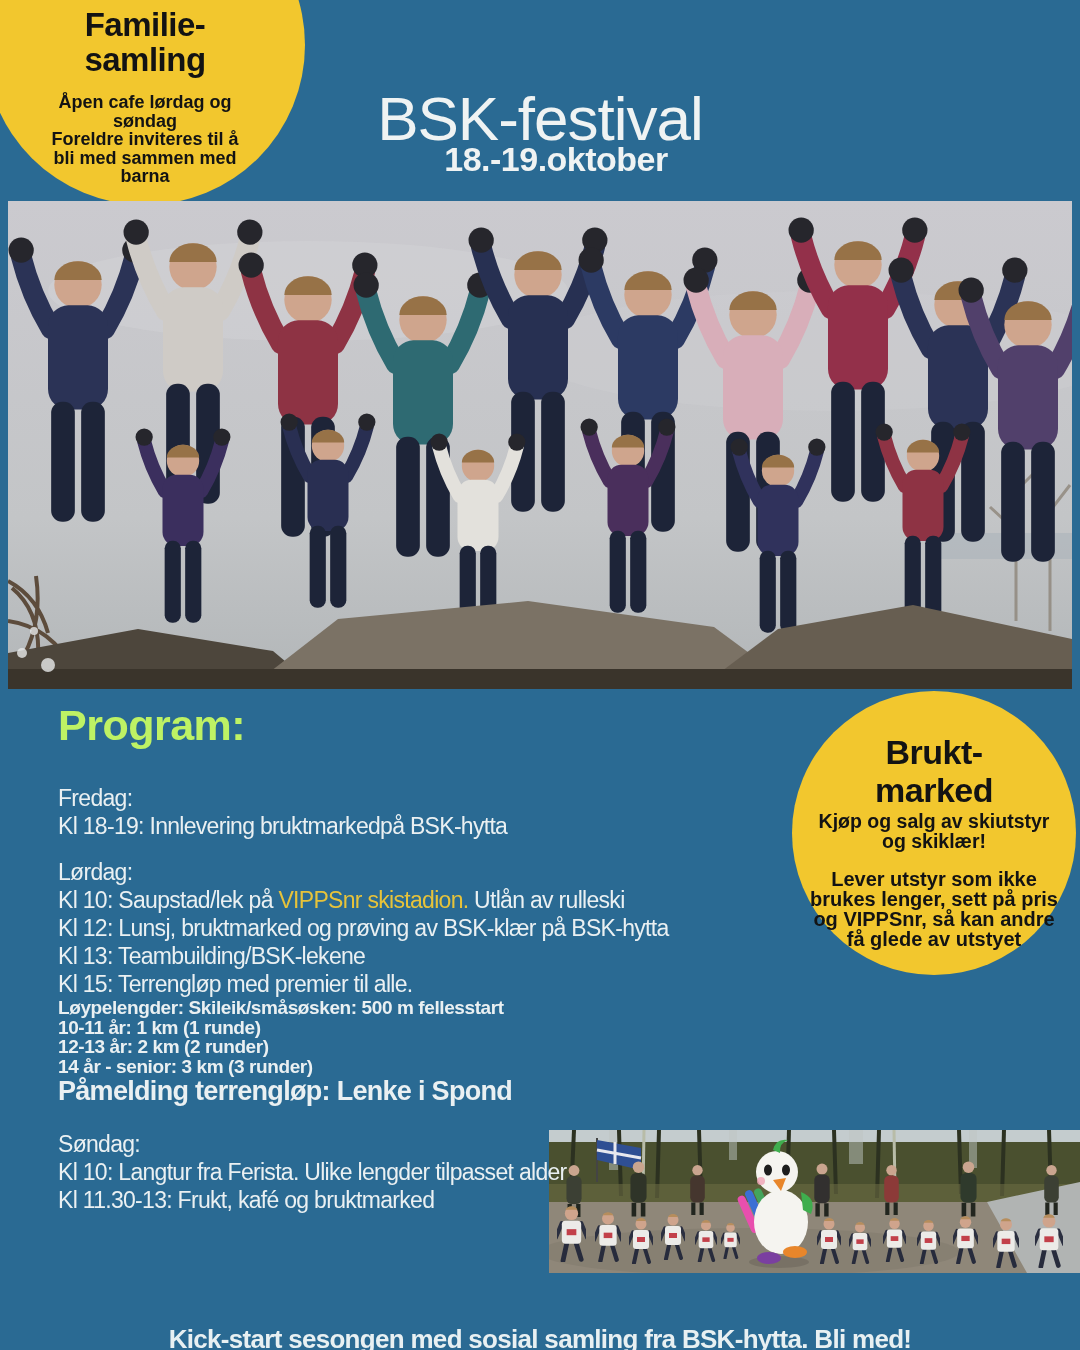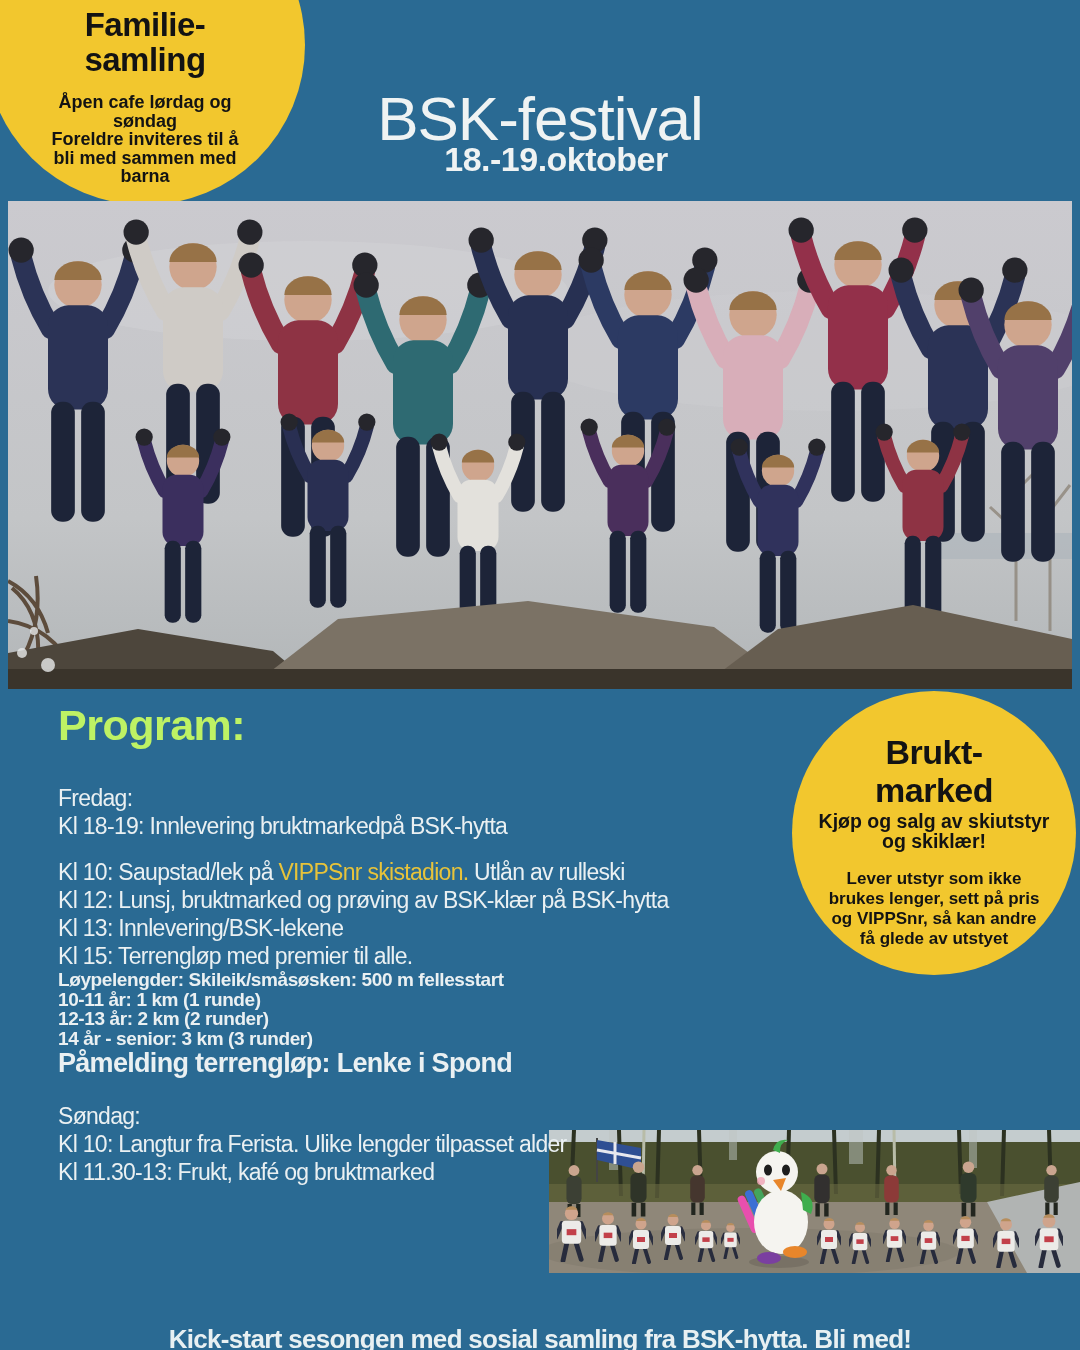--- a/index.html
+++ b/index.html
@@ -15,21 +15,21 @@
   }
   .badge-family { left:-15px; top:-115px; width:320px; height:320px; }
   .badge-family .content { position:absolute; top:122px; left:12px; right:12px; }
   .b-title { font-size:33px; font-weight:bold; line-height:35px; letter-spacing:-0.5px; }
   .badge-family .b-body { margin-top:16px; font-size:18px; font-weight:bold; line-height:18.5px; }
 
   .badge-market { left:792px; top:691px; width:284px; height:284px; z-index:2; }
   .badge-market .content { position:absolute; top:42px; left:8px; right:8px; }
   .badge-market .b-title { font-size:34px; line-height:38px; font-weight:bold; }
   .badge-market .b-sub { margin-top:2px; font-size:19.5px; font-weight:bold; line-height:20px; }
-  .badge-market .b-body { margin-top:18px; font-size:17px; font-weight:bold; line-height:20px; }
+  .badge-market .b-body { margin-top:18px; font-size:20px; font-weight:bold; line-height:20px; }
 
   .main-title {
     position:absolute; top:40px; left:0; width:100%; text-align:center;
     color:#eff3f3; font-size:62px; line-height:74px; font-weight:normal; letter-spacing:-1px;
   }
   .main-date {
     position:absolute; top:140px; left:0; width:100%; text-align:center;
     color:#eff3f3; font-size:34px; font-weight:bold; letter-spacing:-0.5px;margin-left:16px;
   }
 
@@ -156,23 +156,24 @@
   </div>
 
   <section class="program">
     <h2>Program:</h2>
 
     <p class="day">Fredag:</p>
     <p class="line">Kl 18-19: Innlevering bruktmarkedpå BSK-hytta</p>
 
     <div class="gap1"></div>
 
+    <p class="day">Lørdag:</p>
     <p class="line"><span>Kl 10: Saupstad/lek på </span><span class="hl">VIPPSnr skistadion.</span><span> Utlån av rulleski</span></p>
     <p class="line">Kl 12: Lunsj, bruktmarked og prøving av BSK-klær på BSK-hytta</p>
-    <p class="line">Kl 13: Innlevering/BSK-lekene</p>
+    <p class="line">Kl 13: Teambuilding/BSK-lekene</p>
     <p class="line">Kl 15: Terrengløp med premier til alle.</p>
 
     <p class="small">Løypelengder: Skileik/småsøsken: 500 m fellesstart</p>
     <p class="small">10-11 år: 1 km (1 runde)</p>
     <p class="small">12-13 år: 2 km (2 runder)</p>
     <p class="small">14 år - senior: 3 km (3 runder)</p>
 
     <p class="signup">Påmelding terrengløp: Lenke i Spond</p>
 
     <div class="gap2"></div>

